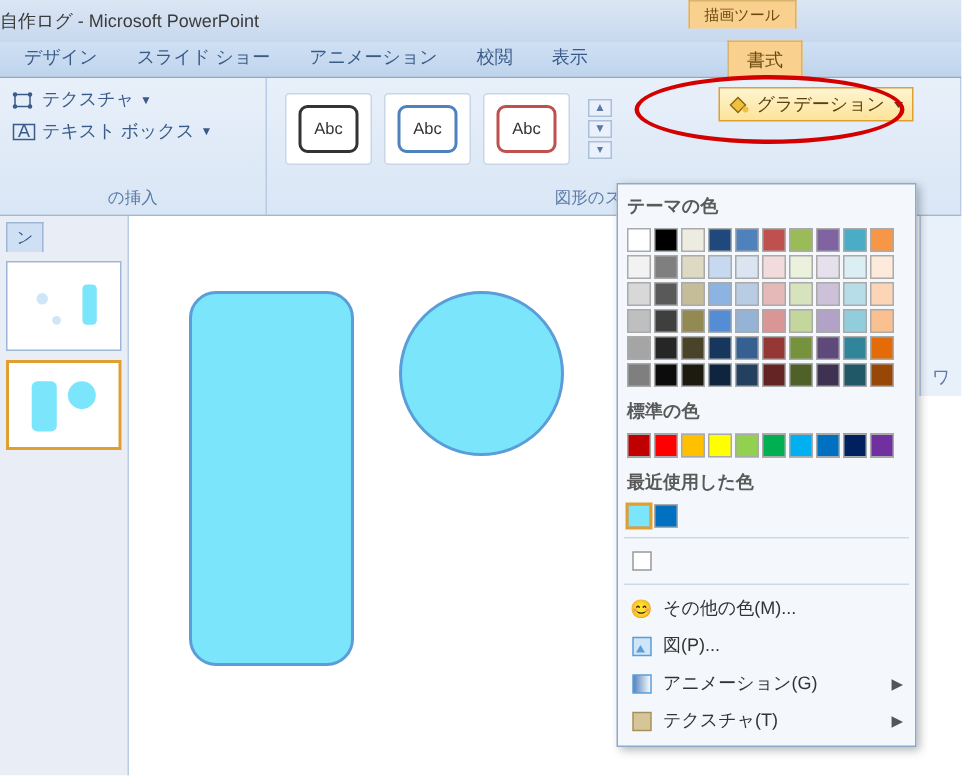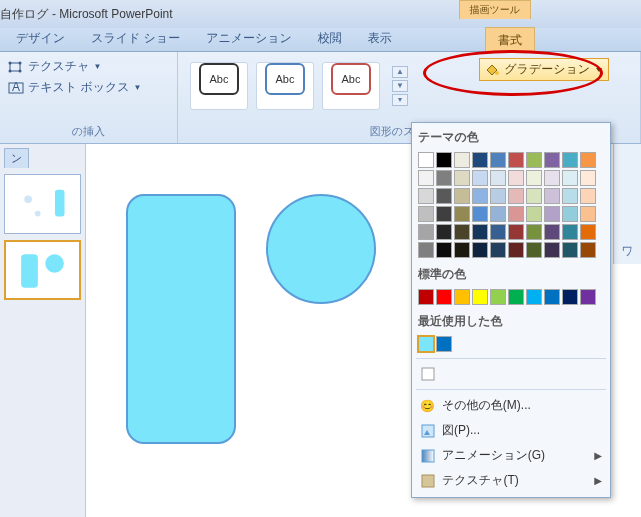--- a/index.html
+++ b/index.html
@@ -12,21 +12,21 @@
 .tab-format{position:absolute;right:106px;top:0;height:24px;display:flex;align-items:center}
 .tab-format span{background:#f9d08d;color:#6a4a11;padding:4px 12px;border:1px solid #d7b46b;border-bottom:none}
 .ribbon{background:linear-gradient(#e8f0fa,#d9e6f5);height:92px;border-bottom:1px solid #9db6d6;display:flex;position:relative}
 .group{border-right:1px solid #b8cbe2;padding:4px 8px;display:flex;flex-direction:column}
 .group-label{color:#5a7aa8;font-size:11px;text-align:center;margin-top:auto;padding-top:2px}
 .edit-group{width:178px}
 .edit-row{display:flex;align-items:center;gap:4px;margin:2px 0;color:#3a5a88}
 .edit-row .ico{width:16px;height:16px;display:inline-block}
 .style-group{flex:1;display:flex;flex-direction:column}
 .style-gallery{display:flex;gap:8px;align-items:center;padding:6px 4px}
-.style-swatch{width:58px;height:48px;background:#fff;border:1px solid #c8d6e8;border-radius:3px;display:flex;align-items:flex-start;justify-content:center}
+.style-swatch{width:58px;height:48px;background:#fff;border:1px solid #c8d6e8;border-radius:3px;display:flex;align-items:center;justify-content:center}
 .style-swatch .shape-prev{width:40px;height:32px;border-radius:6px;display:flex;align-items:center;justify-content:center;color:#333;font-size:11px}
 .gallery-more{width:16px;display:flex;flex-direction:column;gap:2px;margin-left:4px}
 .gallery-more div{height:12px;border:1px solid #a9bfda;background:#eaf1fa;font-size:8px;text-align:center;line-height:10px;color:#5a7aa8}
 .fill-btn-area{position:absolute;right:32px;top:6px}
 .fill-btn{display:flex;align-items:center;gap:4px;background:linear-gradient(#fef4d0,#fde49a);border:1px solid #e0a030;padding:2px 6px 2px 4px;color:#5a4010}
 .fill-btn .arrow{width:0;height:0;border-left:3px solid transparent;border-right:3px solid transparent;border-top:4px solid #5a4010;margin-left:2px}
 .ellipse-mark{position:absolute;right:6px;top:-8px;width:180px;height:46px;border:3px solid #d40000;border-radius:50%;pointer-events:none}
 .workspace{display:flex;height:373px;background:#fff}
 .slide-panel{width:86px;background:#e9eef6;border-right:1px solid #b8cbe2;padding:4px}
 .panel-tab{background:#cfe0f4;border:1px solid #9db6d6;border-bottom:none;padding:2px 6px;color:#3a5a88;font-size:11px;display:inline-block}

